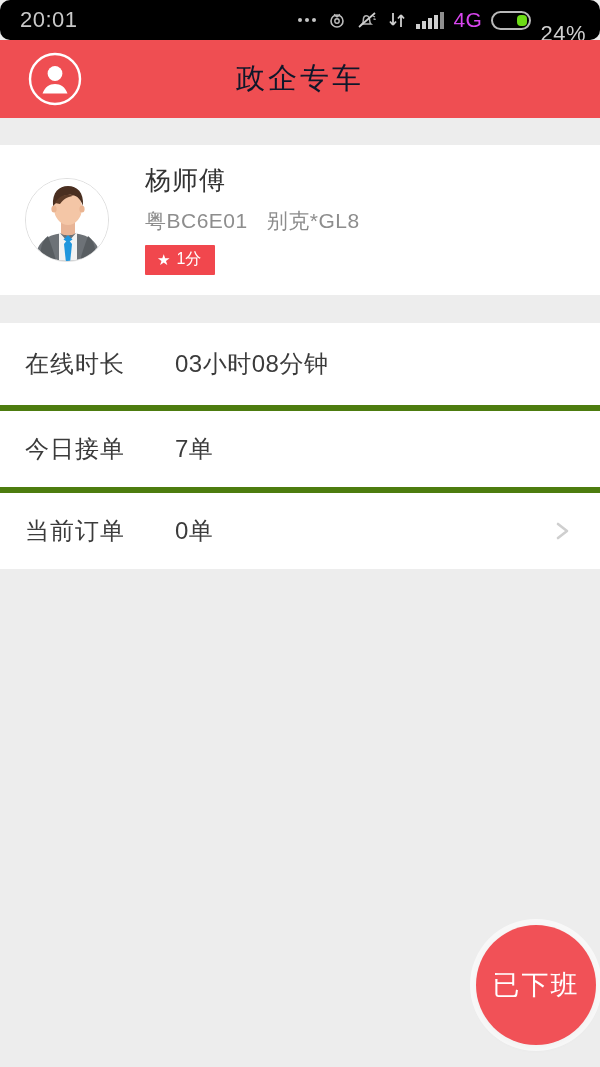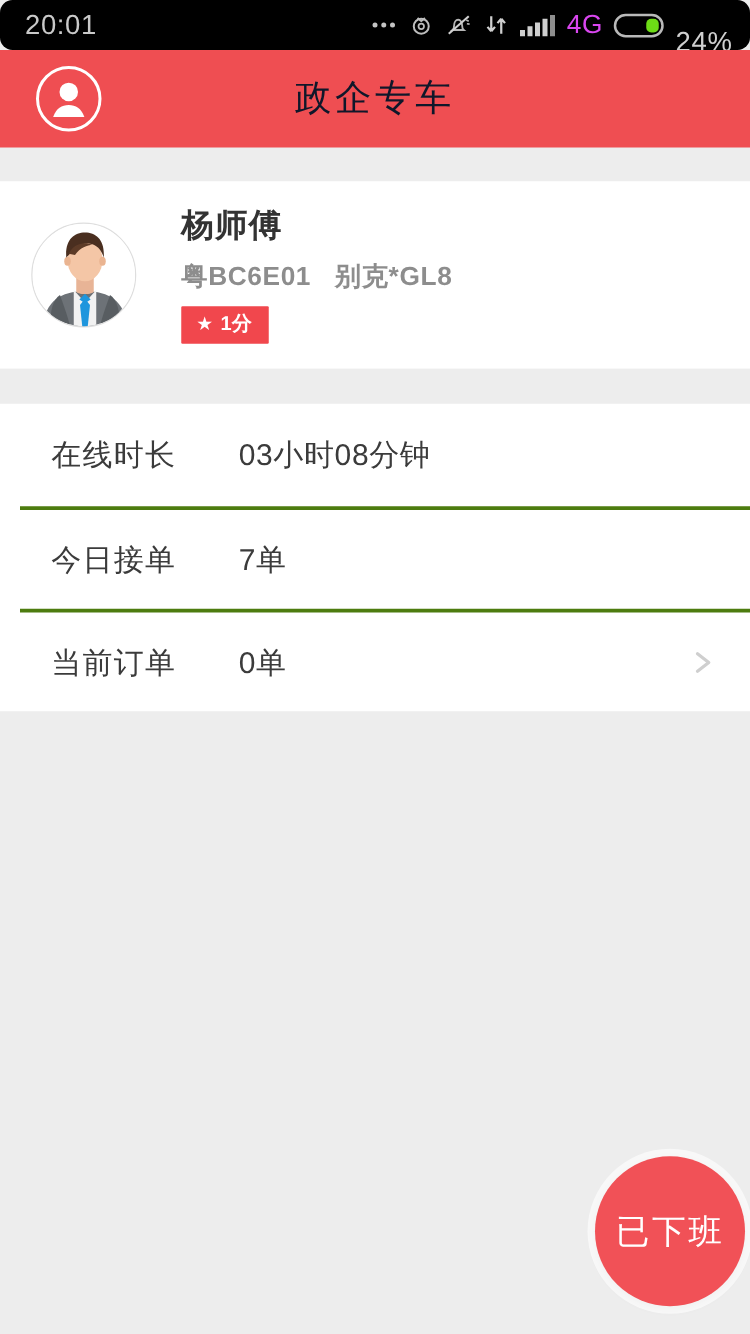--- a/index.html
+++ b/index.html
@@ -60,27 +60,26 @@
   .header-title {
     width:100%; text-align:center;
     color:#0f172a; font-size:29px; letter-spacing:3px;
   }
 
   
   .gap { background:#ededed; }
   .gap-1 { height:27px; }
   .gap-2 { height:28px; }
 
-  .card { background:#fff;padding-left:16px; }
+  .card { background:#fff; }
 
   .driver-card {
     height:150px;
     display:flex; align-items:center;
     padding-left:25px;
-    font-weight:bold;
   }
   .driver-avatar {
     width:84px; height:84px; border-radius:50%;
     border:1px solid #dedede;
     overflow:hidden; flex:0 0 auto;
     background:#fff;
   }
   .driver-info { margin-left:36px; }
   .driver-name {
     font-size:26px; color:#333; letter-spacing:1px;
@@ -101,21 +100,21 @@
   }
   .rating-star { font-size:15px; line-height:1; }
 
   .stats-card { }
   .stat-row {
     height:82px;
     display:flex; align-items:center;
     padding:0 22px 0 25px;
     position:relative;
   }
-  .stat-row + .stat-row { border-top:3px solid #4d7c0f; }
+  .stat-row + .stat-row { border-top:6px solid #4d7c0f; }
   .stat-label {
     font-size:24px; color:#3b3b3b; letter-spacing:1px;
     width:150px; flex:0 0 auto;
   }
   .stat-value {
     font-size:24px; color:#3b3b3b; letter-spacing:.5px;
     flex:1 1 auto;
   }
   .stat-chevron { width:18px; height:30px; flex:0 0 auto; margin-right:6px; }
 

